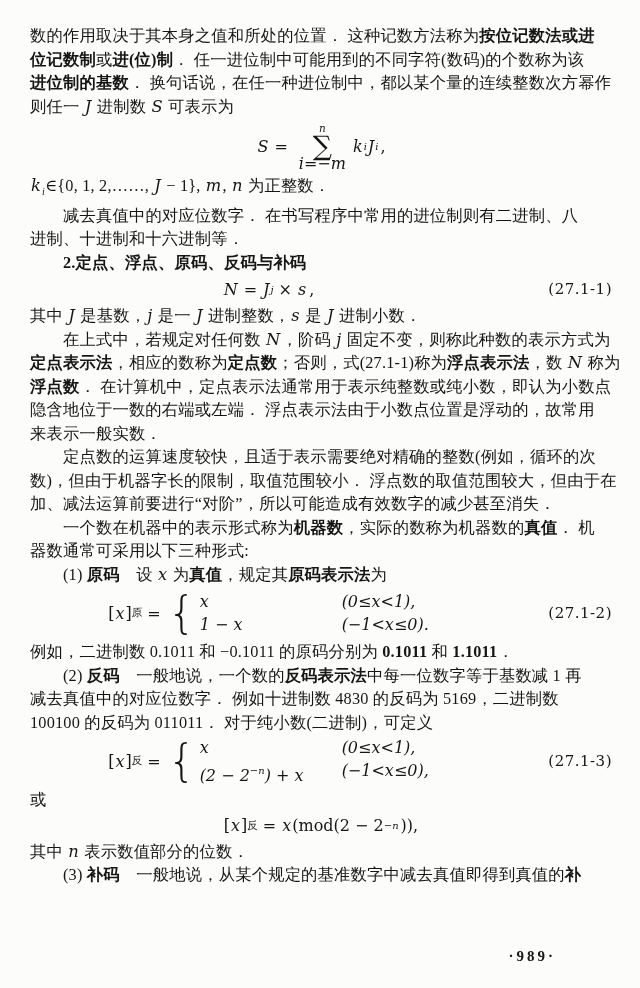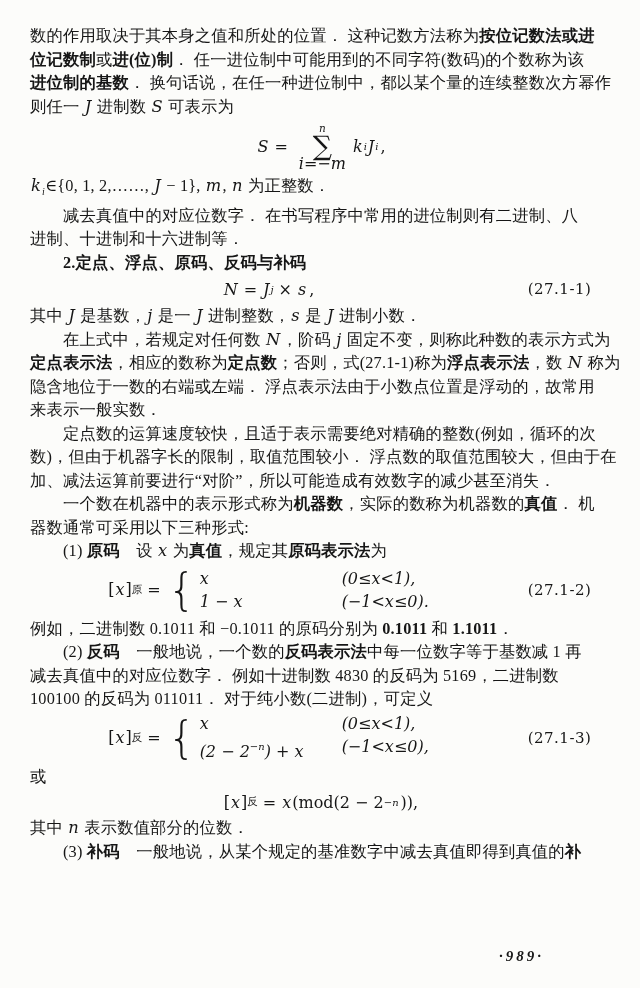--- a/index.html
+++ b/index.html
@@ -25,21 +25,21 @@
   .seg-v{font-style:italic;font-family:"DejaVu Serif",serif;padding:0 1px;}
   .seg-sb{font-style:italic;font-size:10px;vertical-align:-4px;}
 
   
   .fblock{
     display:flex;align-items:center;
     font-family:"DejaVu Serif",serif;
     font-size:16px;
   }
   .fcenter{flex:1;display:flex;align-items:center;justify-content:center;}
-  .eqno{width:105px;text-align:center;font-size:15px;font-style:normal;letter-spacing:0.5px;}
+  .eqno{width:105px;text-align:right;font-size:15px;font-style:normal;letter-spacing:0.5px;}
   .fv{font-style:italic;margin:0 1px;}
   .fop{font-style:normal;margin:0 5px;}
   .ftail{font-style:normal;margin-left:2px;}
   .fsup{font-style:italic;font-size:10px;vertical-align:7px;}
   .fsub{font-style:italic;font-size:10px;vertical-align:-4px;}
   .fsub-cn{font-style:normal;font-size:10.5px;vertical-align:-5px;}
 
   .f-sum{height:56px;}
   .sum-wrap{display:inline-flex;flex-direction:column;align-items:center;margin:0 6px;}
   .sum-top{font-style:italic;font-size:10.5px;line-height:11px;}
@@ -53,22 +53,22 @@
   .cases-lhs{display:inline-flex;align-items:center;white-space:nowrap;}
   .brace{font-family:"DejaVu Sans",sans-serif;font-weight:300;font-size:44px;line-height:44px;margin:0 4px 0 2px;font-style:normal;}
   .crows{display:inline-flex;flex-direction:column;}
   .crow{display:flex;line-height:23px;white-space:nowrap;}
   .cexpr{min-width:142px;font-style:italic;}
   .ccond{font-style:italic;}
 
   .f-mod{height:28px;}
 
   .pagenum{
-    position:absolute;top:948px;right:96px;
-    font-weight:bold;font-size:15px;letter-spacing:3px;font-style:italic;
+    position:absolute;top:948px;right:84px;
+    font-weight:bold;font-size:15px;letter-spacing:3px;
   }
 </style>
 </head>
 <body>
 
 <div class="page">
   <div class="content">
 
     <div>
         <div class="line"><span>数的作用取决于其本身之值和所处的位置． 这种记数方法称为</span><span class="seg-b">按位记数法或进</span></div>
@@ -111,20 +111,21 @@
         <span class="fv">s</span>
           <span class="ftail">,</span>
       </span>
       <span class="eqno">(27.1-1)</span>
     </div>
 
     <div>
         <div class="line"><span>其中 </span><span class="seg-v">J</span><span> 是基数，</span><span class="seg-v">j</span><span> 是一 </span><span class="seg-v">J</span><span> 进制整数，</span><span class="seg-v">s</span><span> 是 </span><span class="seg-v">J</span><span> 进制小数．</span></div>
         <div class="line ind"><span>在上式中，若规定对任何数 </span><span class="seg-v">N</span><span>，阶码 </span><span class="seg-v">j</span><span> 固定不变，则称此种数的表示方式为</span></div>
         <div class="line"><span class="seg-b">定点表示法</span><span>，相应的数称为</span><span class="seg-b">定点数</span><span>；否则，式(27.1-1)称为</span><span class="seg-b">浮点表示法</span><span>，数 </span><span class="seg-v">N</span><span> 称为</span></div>
+        <div class="line"><span class="seg-b">浮点数</span><span>． 在计算机中，定点表示法通常用于表示纯整数或纯小数，即认为小数点</span></div>
         <div class="line"><span>隐含地位于一数的右端或左端． 浮点表示法由于小数点位置是浮动的，故常用</span></div>
         <div class="line"><span>来表示一般实数．</span></div>
         <div class="line ind"><span>定点数的运算速度较快，且适于表示需要绝对精确的整数(例如，循环的次</span></div>
         <div class="line"><span>数)，但由于机器字长的限制，取值范围较小． 浮点数的取值范围较大，但由于在</span></div>
         <div class="line"><span>加、减法运算前要进行“对阶”，所以可能造成有效数字的减少甚至消失．</span></div>
         <div class="line ind"><span>一个数在机器中的表示形式称为</span><span class="seg-b">机器数</span><span>，实际的数称为机器数的</span><span class="seg-b">真值</span><span>． 机</span></div>
         <div class="line"><span>器数通常可采用以下三种形式:</span></div>
         <div class="line ind"><span>(1) </span><span class="seg-b">原码</span><span>　设 </span><span class="seg-v">x</span><span> 为</span><span class="seg-b">真值</span><span>，规定其</span><span class="seg-b">原码表示法</span><span>为</span></div>
       </div>
 

